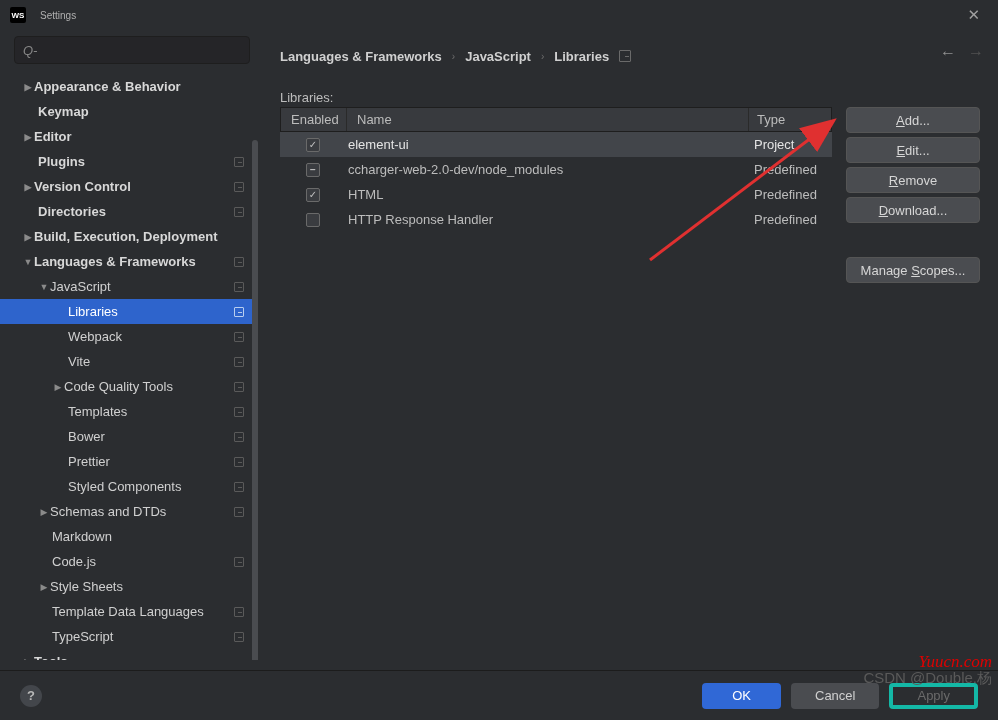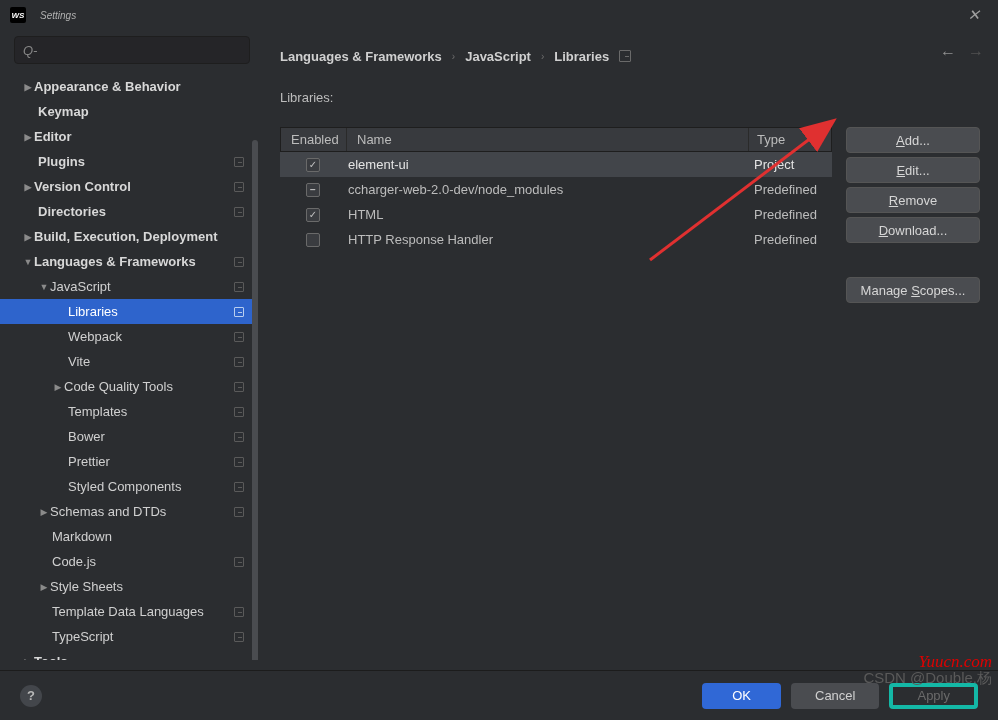--- a/index.html
+++ b/index.html
@@ -1,17 +1,17 @@
 <!DOCTYPE html>
 <html><head>
 <meta charset="utf-8">
 <style>
 * { margin:0; padding:0; box-sizing:border-box; font-family:"Segoe UI",Arial,sans-serif; }
 body { width:998px; height:720px; background:#2b2d30; color:#bdbdbd; font-size:13px; overflow:hidden; position:relative; }
-.titlebar { height:30px; display:flex; align-items:center; padding:0 10px; background:#2b2d30;font-style:italic; }
+.titlebar { height:30px; display:flex; align-items:center; padding:0 10px; background:#2b2d30; }
 .titlebar .logo { width:16px; height:16px; background:#000; color:#fff; font-size:8px; font-weight:bold; display:flex; align-items:center; justify-content:center; border-radius:2px; margin-right:14px; }
 .titlebar .title { color:#b0b0b0; font-size:10px; }
 .titlebar .close { margin-left:auto; color:#a0a0a0; font-size:15px; cursor:pointer; padding:4px 8px; }
 .main { display:flex; height:630px; }
 .sidebar { width:258px; display:flex; flex-direction:column; }
 .search-wrap { padding:6px 8px 6px 14px; }
 .search { height:28px; background:#252528; border:1px solid #1e1e1e; border-radius:4px; display:flex; align-items:center; padding:0 8px; color:#868686; font-size:13px; font-style:italic; }
 .tree { flex:1; overflow:auto; padding-top:4px; position:relative; }
 .scrollbar-v { position:absolute; right:0; top:70px; width:6px; height:550px; background:#4a4c50; border-radius:3px; }
 .tree-item { height:25px; display:flex; align-items:center; cursor:pointer; color:#d0d0d0; position:relative; }
@@ -28,21 +28,21 @@
 .pad3 { padding-left:68px; }
 .content { flex:1; padding:12px 18px 0 22px; position:relative; }
 .crumbs { display:flex; align-items:center; gap:10px; color:#d0d0d0; font-size:13px; height:28px; }
 .crumbs .sep { color:#6e6e6e; font-size:10px; }
 .crumbs .cur { font-weight:600; }
 .crumb-icon { width:12px; height:12px; border:1px solid #6a6a6a; border-radius:1px; position:relative; }
 .crumb-icon::after { content:""; position:absolute; right:1px; top:50%; width:4px; height:1px; background:#6a6a6a; }
 .nav-arrows { position:absolute; right:14px; top:12px; display:flex; gap:12px; color:#919191; font-size:16px; }
 .nav-arrows span:last-child { color:#525252; }
 .lbl { margin-top:20px; color:#bcbcbc; font-size:13px; }
-.table-wrap { display:flex; margin-top:22px; gap:14px; }
+.table-wrap { display:flex; margin-top:2px; gap:14px; }
 .table { flex:1; }
 .thead { display:flex; background:#383a3e; border:1px solid #1e1e1e; height:25px; align-items:center; color:#bcbcbc; font-size:13px; }
 .thead .c1 { width:66px; padding-left:10px; border-right:1px solid #2a2a2a; display:flex; align-items:center; height:100%; }
 .thead .c2 { flex:1; padding-left:10px; border-right:1px solid #2a2a2a; display:flex; align-items:center; height:100%; }
 .thead .c3 { width:82px; padding-left:8px; display:flex; align-items:center; height:100%; }
 .trow { display:flex; height:25px; align-items:center; color:#bcbcbc; font-size:13px; }
 .trow.sel { background:#42454a; color:#e4e4e4; }
 .trow .c1 { width:66px; display:flex; justify-content:center; }
 .trow .c2 { flex:1; padding-left:2px; }
 .trow .c3 { width:82px; padding-left:4px; }

